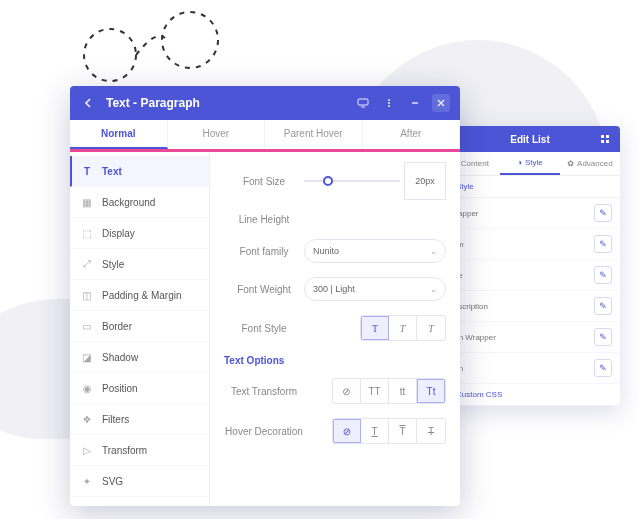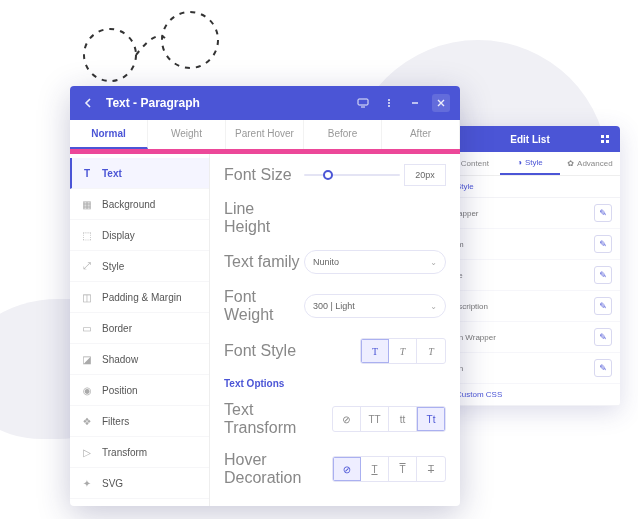--- a/index.html
+++ b/index.html
@@ -21,36 +21,36 @@
 .editlist-section { padding: 6px 8px; border-bottom: 1px solid #f2f2f6; color: #4b55d6; font-size: 8px; display: flex; align-items: center; gap: 4px; }
 .editlist-row { display: flex; align-items: center; justify-content: space-between; padding: 6px 8px; border-bottom: 1px solid #f6f6fa; }
 .editlist-row span { color: #777; font-size: 8px; }
 .brush-btn { width: 18px; height: 18px; border: 1px solid #d8d8f0; border-radius: 3px; display: flex; align-items: center; justify-content: center; color: #4b55d6; cursor: pointer; background: #fff; }
 
 .panel { position: absolute; top: 86px; left: 70px; width: 390px; height: 420px; background: #fff; border-radius: 4px; box-shadow: 0 8px 32px rgba(40,40,100,0.25); z-index: 3; display: flex; flex-direction: column; overflow: hidden; }
 .panel-header { background: #4b55d6; color: #fff; display: flex; align-items: center; padding: 8px 10px; font-size: 12px; font-weight: 600; gap: 8px; }
 .panel-header .spacer { flex: 1; }
 .panel-header .hicon { width: 18px; height: 18px; display: flex; align-items: center; justify-content: center; cursor: pointer; opacity: 0.9; }
 .panel-header .close { background: rgba(255,255,255,0.15); border-radius: 3px; }
-.panel-tabs { display: flex; border-bottom: 5px solid #ec4899; background: #fff; }
+.panel-tabs { display: flex; border-bottom: 3px solid #ec4899; background: #fff; }
 .panel-tab { flex: 1; text-align: center; padding: 8px 2px; font-size: 10px; color: #999; cursor: pointer; border-right: 1px solid #f2f2f2; }
 .panel-tab.active { color: #4b55d6; border-bottom: 2px solid #4b55d6; font-weight: 600; }
 .panel-body { display: flex; flex: 1; overflow: hidden; }
 .sidebar { width: 140px; border-right: 1px solid #eee; overflow-y: auto; padding: 4px 0; }
 .sidebar-item { display: flex; align-items: center; gap: 8px; padding: 8px 10px; font-size: 10px; color: #555; cursor: pointer; border-bottom: 1px solid #f6f6f8; }
 .sidebar-item.active { color: #4b55d6; background: #f5f5ff; border-left: 2px solid #4b55d6; padding-left: 8px; font-weight: 600; }
 .sidebar-item .sicon { width: 14px; height: 14px; display: flex; align-items: center; justify-content: center; color: #aaa; flex-shrink: 0; }
 .sidebar-item.active .sicon { color: #4b55d6; }
 .content { flex: 1; padding: 10px 14px; overflow-y: auto; }
 .row { display: flex; align-items: center; margin-bottom: 14px; }
-.row-label { width: 80px; font-size: 16px; color: #888; }
+.row-label { width: 80px; font-size: 10px; color: #888; text-align: center; }
 .row-control { flex: 1; display: flex; align-items: center; gap: 4px; }
 .slider { flex: 1; height: 2px; background: #e4e4f4; position: relative; border-radius: 2px; cursor: pointer; }
 .slider-thumb { position: absolute; top: 50%; transform: translate(-50%,-50%); width: 10px; height: 10px; border: 2px solid #4b55d6; background: #fff; border-radius: 50%; }
-.slider-val { width: 42px; height: 22px; border: 1px solid #e4e4f4; border-radius: 0; font-size: 9px; color: #666; display: flex; align-items: center; justify-content: center; }
+.slider-val { width: 42px; height: 38px; border: 1px solid #e4e4f4; border-radius: 0; font-size: 9px; color: #666; display: flex; align-items: center; justify-content: center; }
 .select { flex: 1; height: 24px; border: 1px solid #e4e4f4; border-radius: 12px; font-size: 9px; color: #666; display: flex; align-items: center; justify-content: space-between; padding: 0 8px; cursor: pointer; }
 .btngroup { display: flex; border: 1px solid #e4e4f4; border-radius: 3px; overflow: hidden; }
 .btngroup .btn { width: 28px; height: 24px; display: flex; align-items: center; justify-content: center; font-size: 10px; color: #888; cursor: pointer; border-right: 1px solid #e4e4f4; font-style: normal; }
 .btngroup .btn:last-child { border-right: none; }
 .btngroup .btn.active { background: #eeeeff; color: #4b55d6; border: 1px solid #aab0f0; }
 .section-title { font-size: 10px; color: #4b55d6; font-weight: 600; margin: 0 0 12px; }
 .chev { font-size: 8px; color: #aaa; }
 </style>
 </head>
 <body>
@@ -161,23 +161,22 @@
         </svg>
       </span>
     <span class="hicon close">
         <svg width="10" height="10" viewBox="0 0 10 10">
           <path d="M2 2l6 6M8 2l-6 6" stroke="#fff" stroke-width="1.4"></path>
         </svg>
       </span>
   </div>
   <div class="panel-tabs">
     <div class="panel-tab active">Normal</div>
-    <div class="panel-tab">Weight</div>
+    <div class="panel-tab">Hover</div>
     <div class="panel-tab">Parent Hover</div>
-    <div class="panel-tab">Before</div>
     <div class="panel-tab">After</div>
   </div>
   <div class="panel-body">
     <div class="sidebar">
       <div class="sidebar-item active">
           <span class="sicon">T</span>
           <span>Text</span>
         </div>
       <div class="sidebar-item">
           <span class="sicon">▦</span>
@@ -231,21 +230,21 @@
           <div class="slider">
               <div class="slider-thumb" style="left:25%"></div>
             </div>
           <div class="slider-val">20px</div>
         </div>
       </div>
       <div class="row">
         <div class="row-label">Line Height</div>
       </div>
       <div class="row">
-        <div class="row-label">Text family</div>
+        <div class="row-label">Font family</div>
         <div class="row-control">
             <div class="select">
               <span>Nunito</span>
               <span class="chev">⌄</span>
             </div>
           </div>
       </div>
       <div class="row">
         <div class="row-label">Font Weight</div>
         <div class="row-control">

